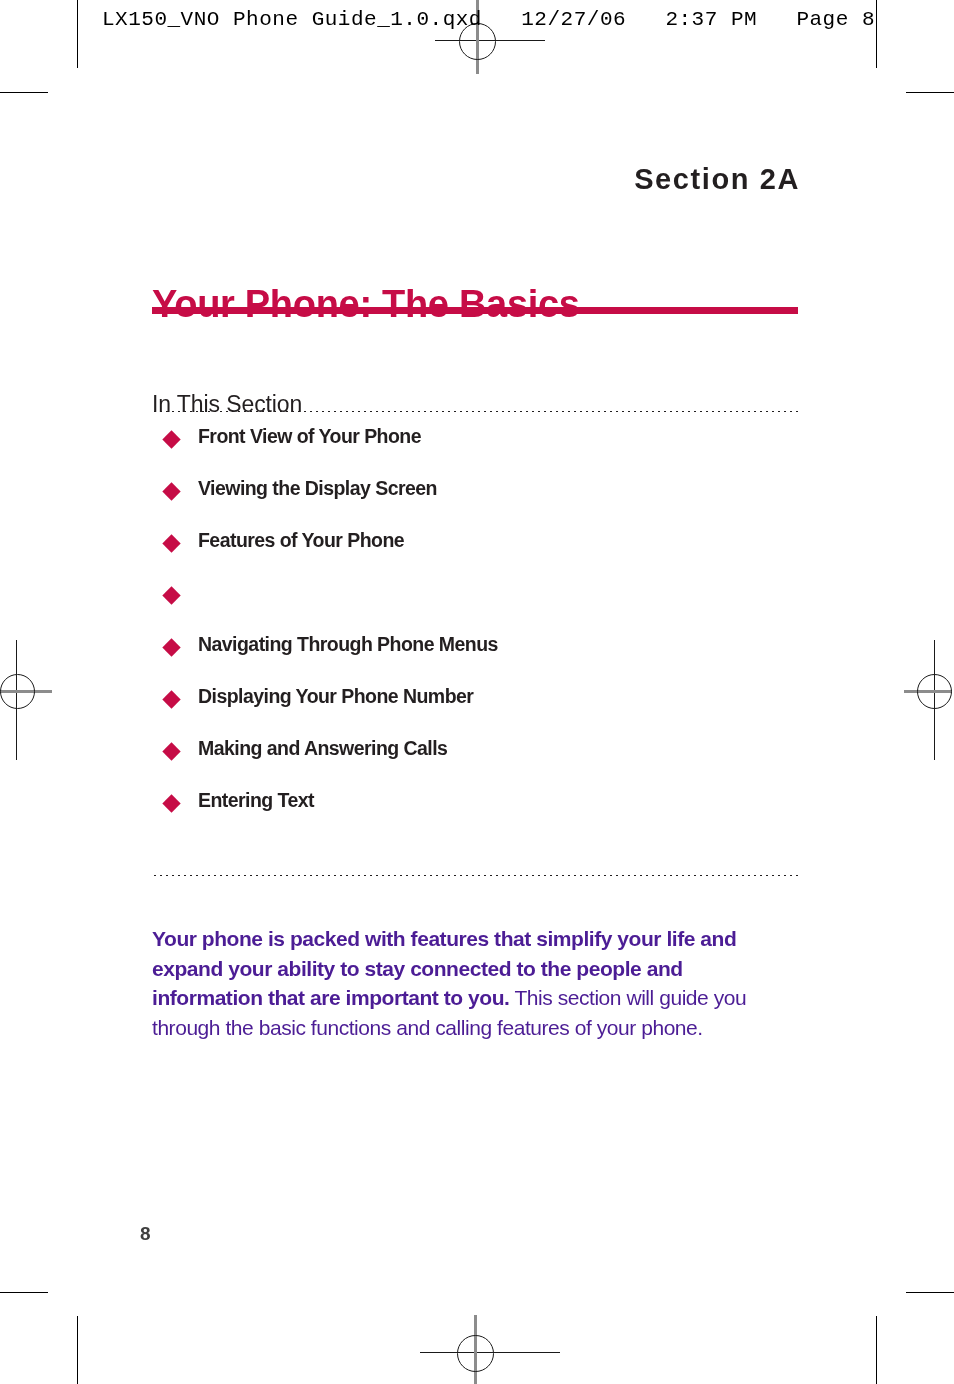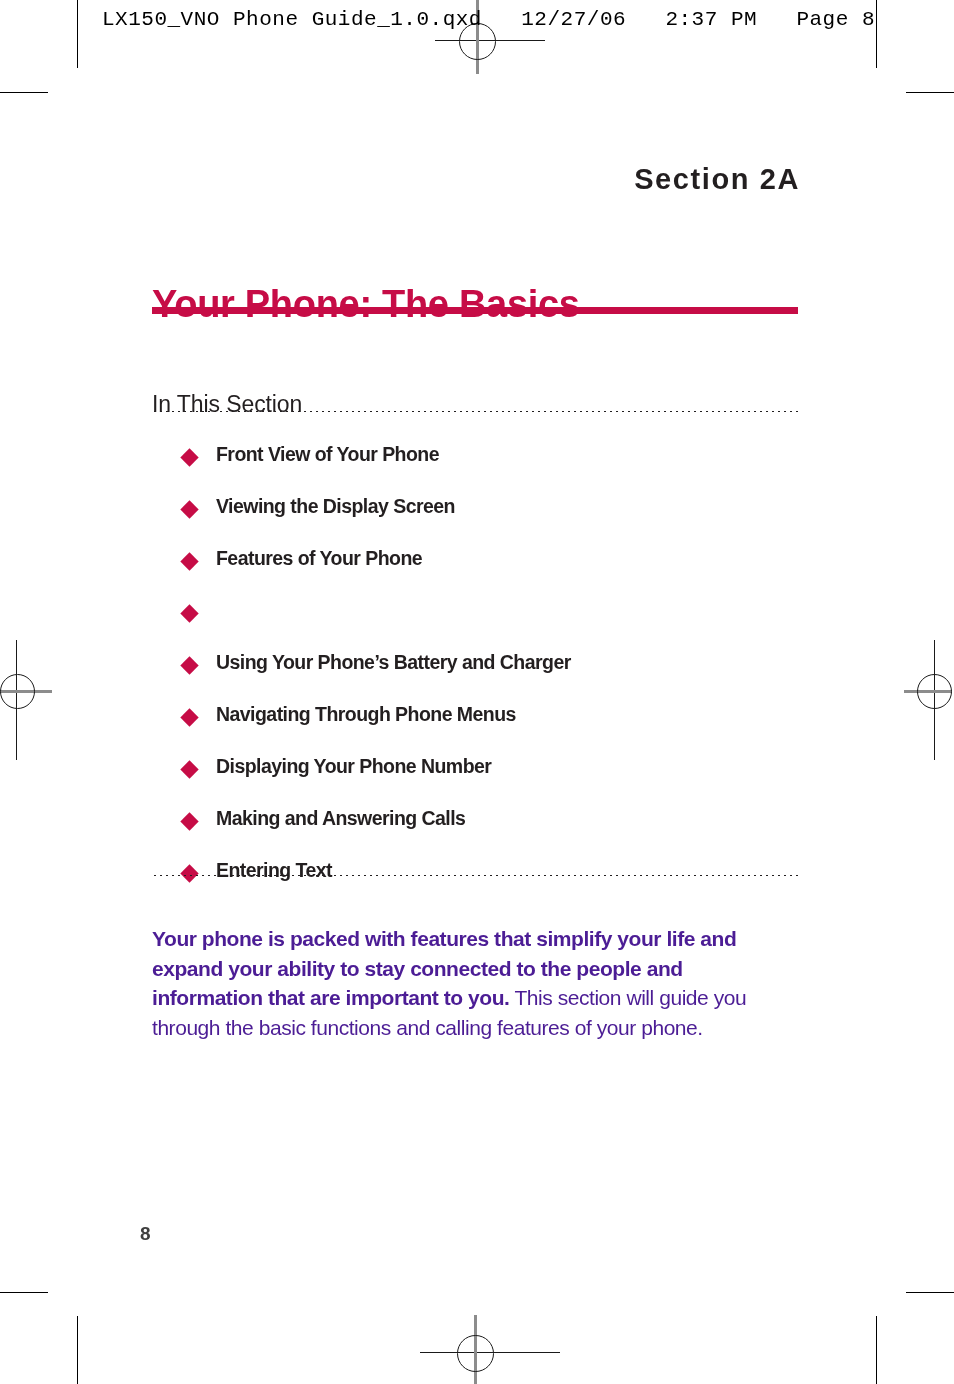--- a/index.html
+++ b/index.html
@@ -136,21 +136,21 @@
   }
   .dotted-rule.top { top: 410px; }
   .dotted-rule.bottom { top: 874px; }
 
   .toc {
     position: absolute;
     left: 152px;
     top: 427px;
     width: 660px;
     list-style: none;
-    margin: 18px;
+    margin: 0;
     padding: 0;
   }
   .toc-item {
     position: relative;
     height: 52px;
     padding-left: 46px;
     display: flex;
     align-items: flex-start;
   }
   .toc-bullet {
@@ -273,24 +273,20 @@
       </li>
       <li class="toc-item">
         <span class="toc-bullet"></span>
         <span class="toc-label">Features of Your Phone</span>
       </li>
       <li class="toc-item">
         <span class="toc-bullet"></span>
       </li>
       <li class="toc-item">
         <span class="toc-bullet"></span>
-        <span class="toc-label">Using Your Phone’s Battery and Charger</span>
-      </li>
-      <li class="toc-item">
-        <span class="toc-bullet"></span>
         <span class="toc-label">Navigating Through Phone Menus</span>
       </li>
       <li class="toc-item">
         <span class="toc-bullet"></span>
         <span class="toc-label">Displaying Your Phone Number</span>
       </li>
       <li class="toc-item">
         <span class="toc-bullet"></span>
         <span class="toc-label">Making and Answering Calls</span>
       </li>

